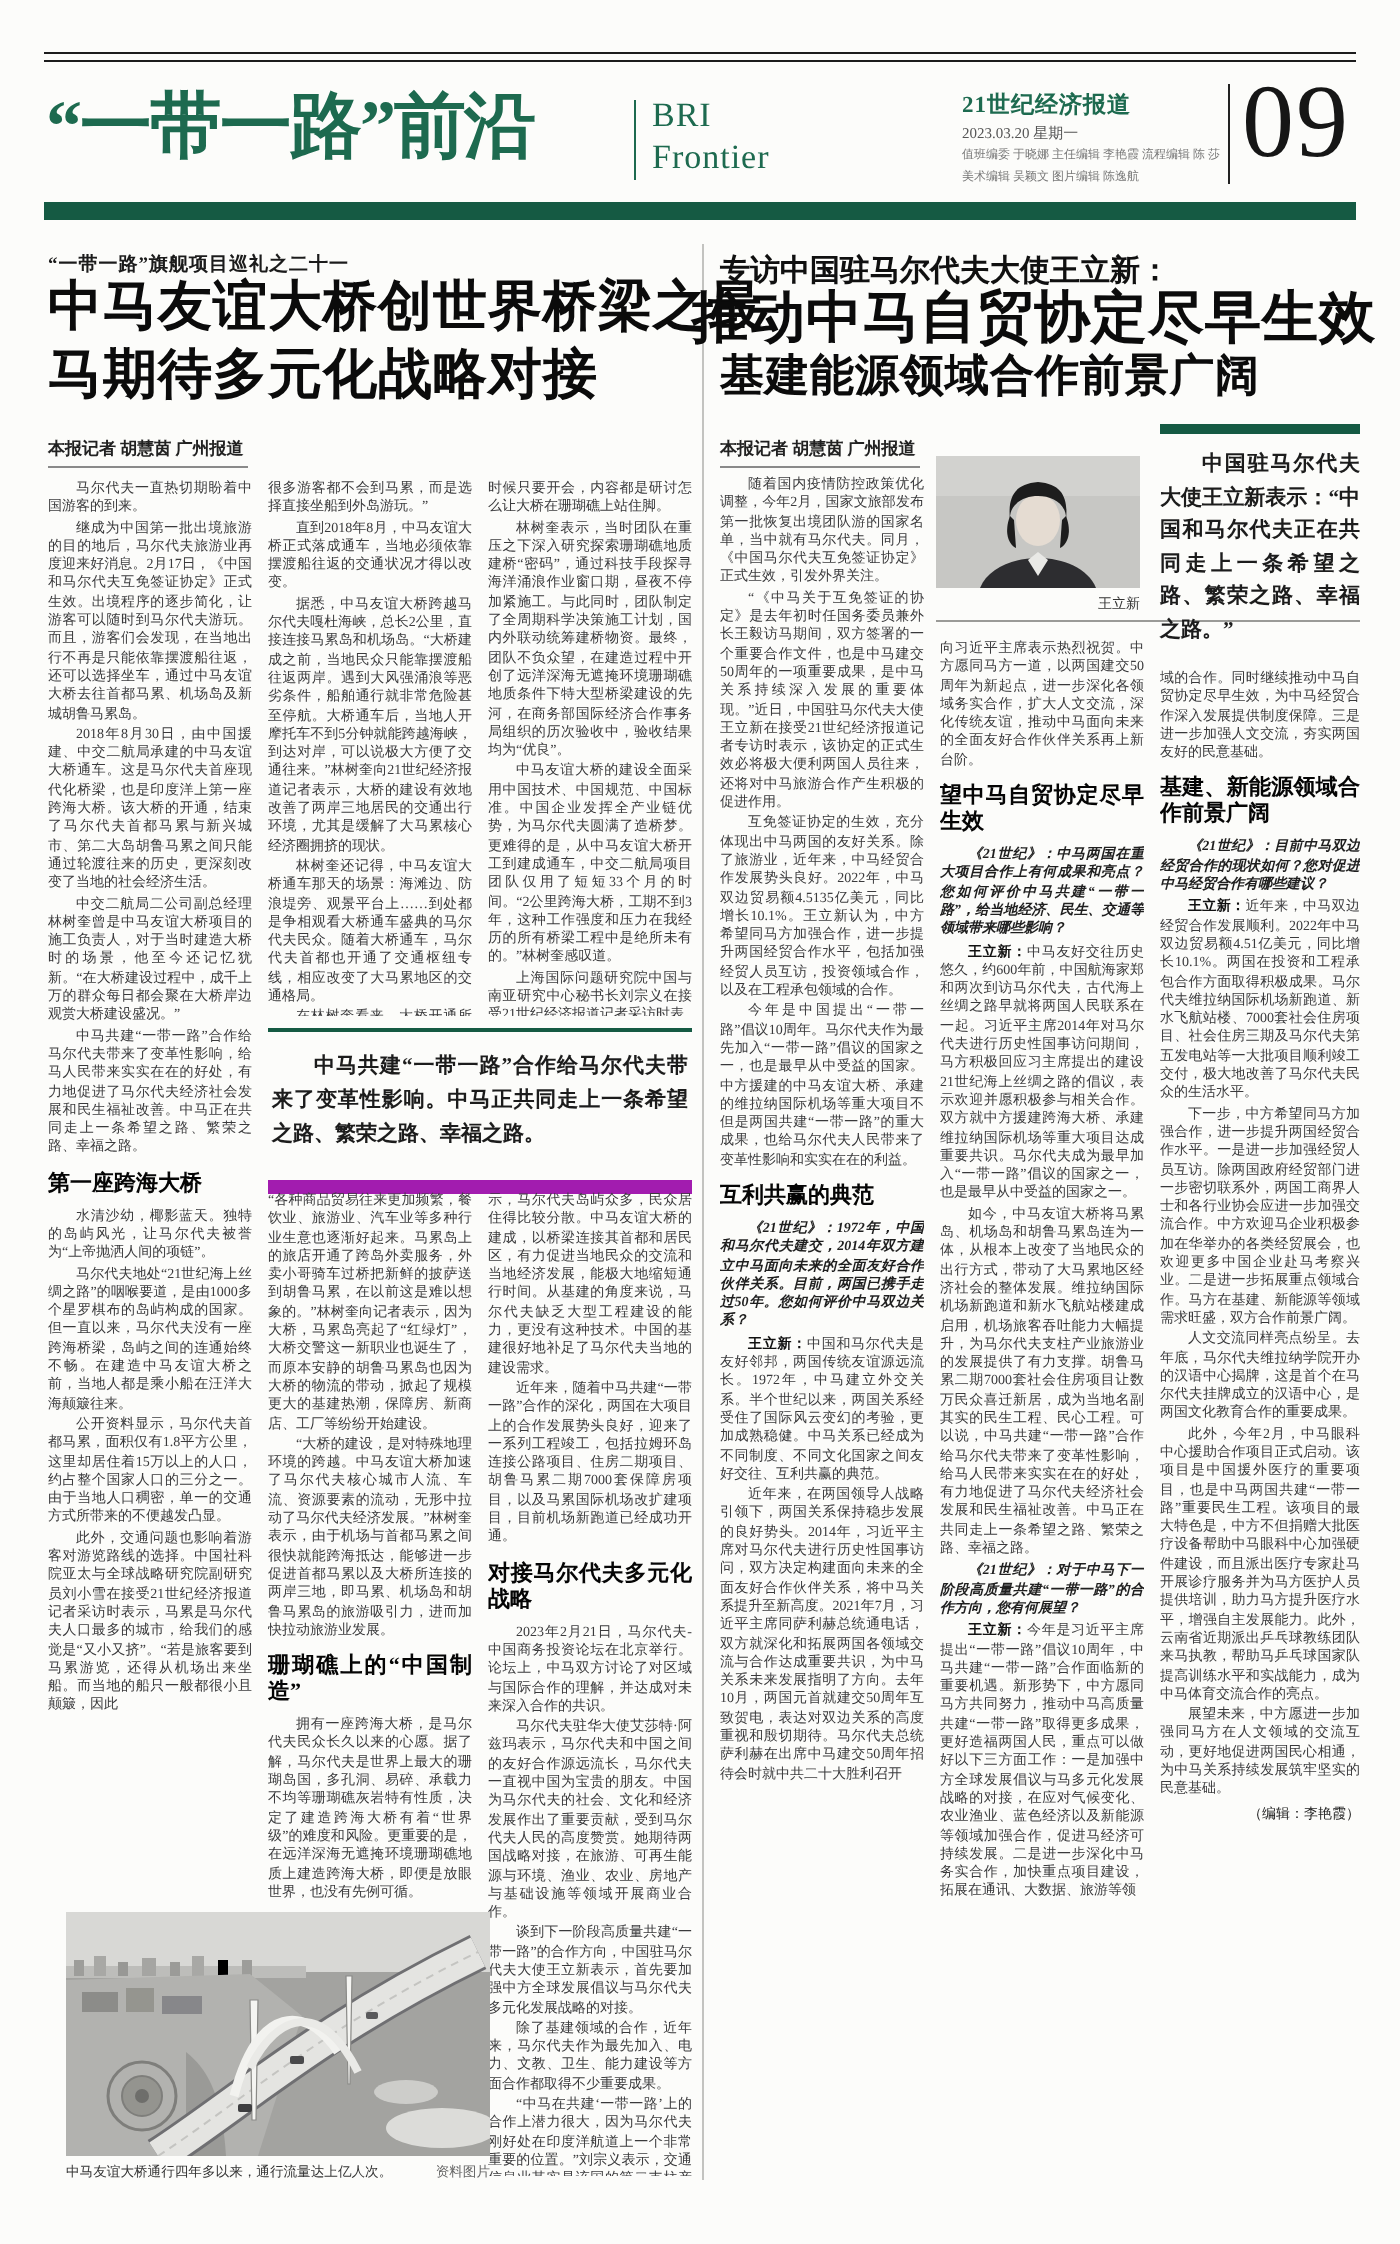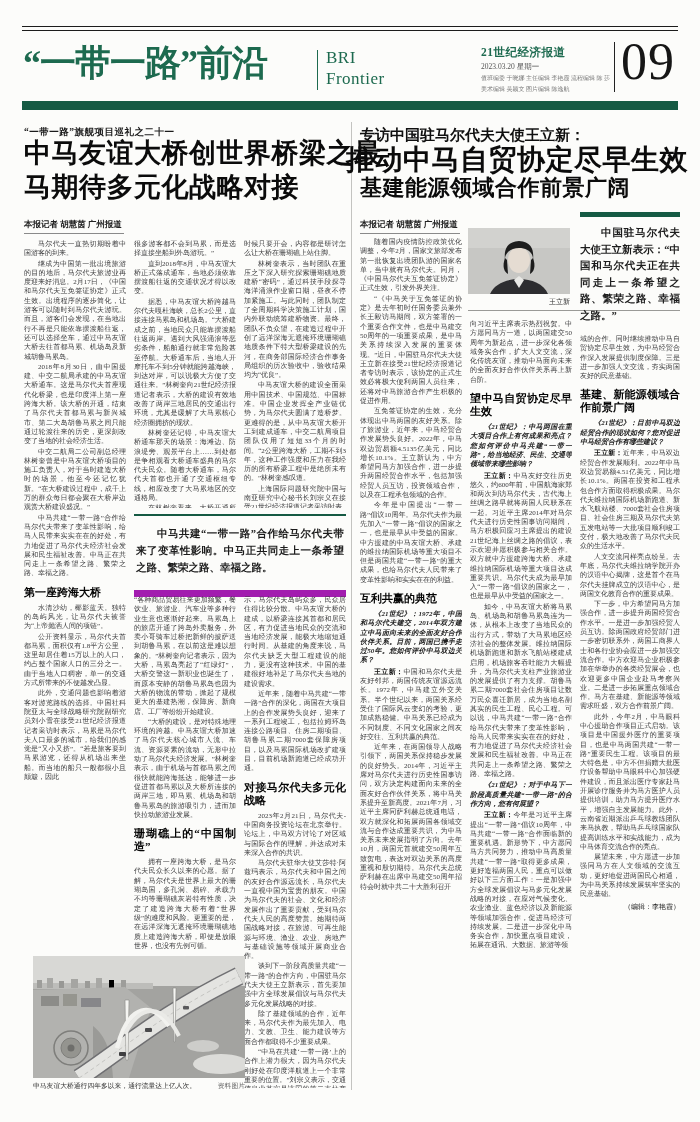--- a/index.html
+++ b/index.html
@@ -93,20 +93,21 @@
   <div class="abs byline-rule-l"></div>
 
   <div class="col" style="left:24px;top:240px;width:102px;height:712px;">
       <div class="blk blk-p">马尔代夫一直热切期盼着中国游客的到来。</div>
       <div class="blk blk-p">继成为中国第一批出境旅游的目的地后，马尔代夫旅游业再度迎来好消息。2月17日，《中国和马尔代夫互免签证协定》正式生效。出境程序的逐步简化，让游客可以随时到马尔代夫游玩。而且，游客们会发现，在当地出行不再是只能依靠摆渡船往返，还可以选择坐车，通过中马友谊大桥去往首都马累、机场岛及新城胡鲁马累岛。</div>
       <div class="blk blk-p">2018年8月30日，由中国援建、中交二航局承建的中马友谊大桥通车。这是马尔代夫首座现代化桥梁，也是印度洋上第一座跨海大桥。该大桥的开通，结束了马尔代夫首都马累与新兴城市、第二大岛胡鲁马累之间只能通过轮渡往来的历史，更深刻改变了当地的社会经济生活。</div>
       <div class="blk blk-p">中交二航局二公司副总经理林树奎曾是中马友谊大桥项目的施工负责人，对于当时建造大桥时的场景，他至今还记忆犹新。“在大桥建设过程中，成千上万的群众每日都会聚在大桥岸边观赏大桥建设盛况。”</div>
       <div class="blk blk-p">中马共建“一带一路”合作给马尔代夫带来了变革性影响，给马人民带来实实在在的好处，有力地促进了马尔代夫经济社会发展和民生福祉改善。中马正在共同走上一条希望之路、繁荣之路、幸福之路。</div>
       <div class="blk blk-h">第一座跨海大桥</div>
       <div class="blk blk-p">水清沙幼，椰影蓝天。独特的岛屿风光，让马尔代夫被誉为“上帝抛洒人间的项链”。</div>
+      <div class="blk blk-p">马尔代夫地处“21世纪海上丝绸之路”的咽喉要道，是由1000多个星罗棋布的岛屿构成的国家。但一直以来，马尔代夫没有一座跨海桥梁，岛屿之间的连通始终不畅。在建造中马友谊大桥之前，当地人都是乘小船在汪洋大海颠簸往来。</div>
       <div class="blk blk-p">公开资料显示，马尔代夫首都马累，面积仅有1.8平方公里，这里却居住着15万以上的人口，约占整个国家人口的三分之一。由于当地人口稠密，单一的交通方式所带来的不便越发凸显。</div>
       <div class="blk blk-p">此外，交通问题也影响着游客对游览路线的选择。中国社科院亚太与全球战略研究院副研究员刘小雪在接受21世纪经济报道记者采访时表示，马累是马尔代夫人口最多的城市，给我们的感觉是“又小又挤”。“若是旅客要到马累游览，还得从机场出来坐船。而当地的船只一般都很小且颠簸，因此</div>
     </div>
   <div class="col" style="left:134px;top:240px;width:102px;height:268px;">
       <div class="blk blk-pc">很多游客都不会到马累，而是选择直接坐船到外岛游玩。”</div>
       <div class="blk blk-p">直到2018年8月，中马友谊大桥正式落成通车，当地必须依靠摆渡船往返的交通状况才得以改变。</div>
       <div class="blk blk-p">据悉，中马友谊大桥跨越马尔代夫嘎杜海峡，总长2公里，直接连接马累岛和机场岛。“大桥建成之前，当地民众只能靠摆渡船往返两岸。遇到大风强涌浪等恶劣条件，船舶通行就非常危险甚至停航。大桥通车后，当地人开摩托车不到5分钟就能跨越海峡，到达对岸，可以说极大方便了交通往来。”林树奎向21世纪经济报道记者表示，大桥的建设有效地改善了两岸三地居民的交通出行环境，尤其是缓解了大马累核心经济圈拥挤的现状。</div>
       <div class="blk blk-p">林树奎还记得，中马友谊大桥通车那天的场景：海滩边、防浪堤旁、观景平台上……到处都是争相观看大桥通车盛典的马尔代夫民众。随着大桥通车，马尔代夫首都也开通了交通枢纽专线，相应改变了大马累地区的交通格局。</div>
       <div class="blk blk-p">在林树奎看来，大桥开通所带来的变化是多方面的。他能明显感觉到，大桥开通后，对岸机场岛附近的胡鲁马累岛很快就热闹起来了。</div>
     </div>
@@ -223,19 +224,19 @@
       <div class="blk blk-a"><b>王立新：</b>中马友好交往历史悠久，约600年前，中国航海家郑和两次到访马尔代夫，古代海上丝绸之路早就将两国人民联系在一起。习近平主席2014年对马尔代夫进行历史性国事访问期间，马方积极回应习主席提出的建设21世纪海上丝绸之路的倡议，表示欢迎并愿积极参与相关合作。双方就中方援建跨海大桥、承建维拉纳国际机场等重大项目达成重要共识。马尔代夫成为最早加入“一带一路”倡议的国家之一，也是最早从中受益的国家之一。</div>
       <div class="blk blk-p">如今，中马友谊大桥将马累岛、机场岛和胡鲁马累岛连为一体，从根本上改变了当地民众的出行方式，带动了大马累地区经济社会的整体发展。维拉纳国际机场新跑道和新水飞航站楼建成启用，机场旅客吞吐能力大幅提升，为马尔代夫支柱产业旅游业的发展提供了有力支撑。胡鲁马累二期7000套社会住房项目让数万民众喜迁新居，成为当地名副其实的民生工程、民心工程。可以说，中马共建“一带一路”合作给马尔代夫带来了变革性影响，给马人民带来实实在在的好处，有力地促进了马尔代夫经济社会发展和民生福祉改善。中马正在共同走上一条希望之路、繁荣之路、幸福之路。</div>
       <div class="blk blk-q">《21世纪》：对于中马下一阶段高质量共建“一带一路”的合作方向，您有何展望？</div>
       <div class="blk blk-a"><b>王立新：</b>今年是习近平主席提出“一带一路”倡议10周年，中马共建“一带一路”合作面临新的重要机遇。新形势下，中方愿同马方共同努力，推动中马高质量共建“一带一路”取得更多成果，更好造福两国人民，重点可以做好以下三方面工作：一是加强中方全球发展倡议与马多元化发展战略的对接，在应对气候变化、农业渔业、蓝色经济以及新能源等领域加强合作，促进马经济可持续发展。二是进一步深化中马务实合作，加快重点项目建设，拓展在通讯、大数据、旅游等领</div>
     </div>
   <div class="col" style="left:580px;top:335px;width:100px;height:753px;">
       <div class="blk blk-pc">域的合作。同时继续推动中马自贸协定尽早生效，为中马经贸合作深入发展提供制度保障。三是进一步加强人文交流，夯实两国友好的民意基础。</div>
       <div class="blk blk-h">基建、新能源领域合作前景广阔</div>
       <div class="blk blk-q">《21世纪》：目前中马双边经贸合作的现状如何？您对促进中马经贸合作有哪些建议？</div>
       <div class="blk blk-a"><b>王立新：</b>近年来，中马双边经贸合作发展顺利。2022年中马双边贸易额4.51亿美元，同比增长10.1%。两国在投资和工程承包合作方面取得积极成果。马尔代夫维拉纳国际机场新跑道、新水飞航站楼、7000套社会住房项目、社会住房三期及马尔代夫第五发电站等一大批项目顺利竣工交付，极大地改善了马尔代夫民众的生活水平。</div>
+      <div class="blk blk-p">下一步，中方希望同马方加强合作，进一步提升两国经贸合作水平。一是进一步加强经贸人员互访。除两国政府经贸部门进一步密切联系外，两国工商界人士和各行业协会应进一步加强交流合作。中方欢迎马企业积极参加在华举办的各类经贸展会，也欢迎更多中国企业赴马考察兴业。二是进一步拓展重点领域合作。马方在基建、新能源等领域需求旺盛，双方合作前景广阔。</div>
       <div class="blk blk-p">人文交流同样亮点纷呈。去年底，马尔代夫维拉纳学院开办的汉语中心揭牌，这是首个在马尔代夫挂牌成立的汉语中心，是两国文化教育合作的重要成果。</div>
-      <div class="blk blk-p">下一步，中方希望同马方加强合作，进一步提升两国经贸合作水平。一是进一步加强经贸人员互访。除两国政府经贸部门进一步密切联系外，两国工商界人士和各行业协会应进一步加强交流合作。中方欢迎马企业积极参加在华举办的各类经贸展会，也欢迎更多中国企业赴马考察兴业。二是进一步拓展重点领域合作。马方在基建、新能源等领域需求旺盛，双方合作前景广阔。</div>
       <div class="blk blk-p">此外，今年2月，中马眼科中心援助合作项目正式启动。该项目是中国援外医疗的重要项目，也是中马两国共建“一带一路”重要民生工程。该项目的最大特色是，中方不但捐赠大批医疗设备帮助中马眼科中心加强硬件建设，而且派出医疗专家赴马开展诊疗服务并为马方医护人员提供培训，助力马方提升医疗水平，增强自主发展能力。此外，云南省近期派出乒乓球教练团队来马执教，帮助马乒乓球国家队提高训练水平和实战能力，成为中马体育交流合作的亮点。</div>
       <div class="blk blk-p">展望未来，中方愿进一步加强同马方在人文领域的交流互动，更好地促进两国民心相通，为中马关系持续发展筑牢坚实的民意基础。</div>
       <div class="blk blk-ed">（编辑：李艳霞）</div>
     </div>
 </div>
 
 </body></html>

